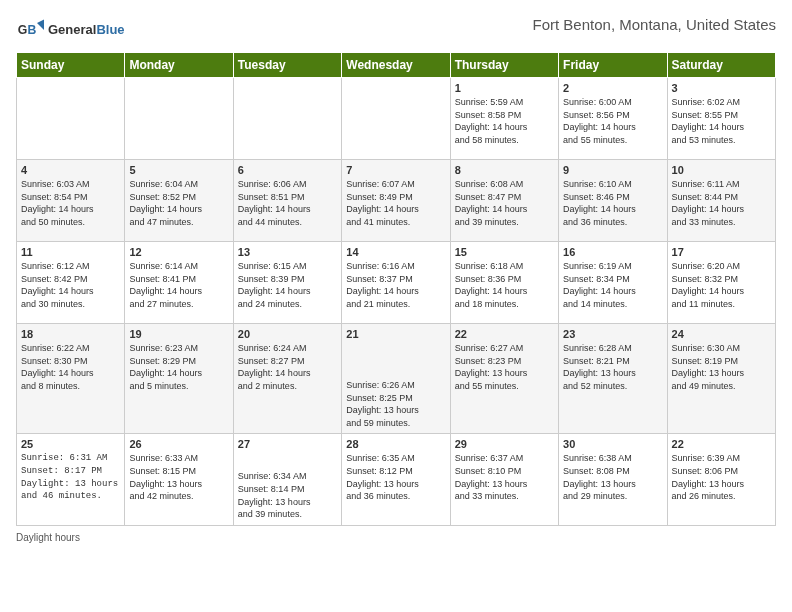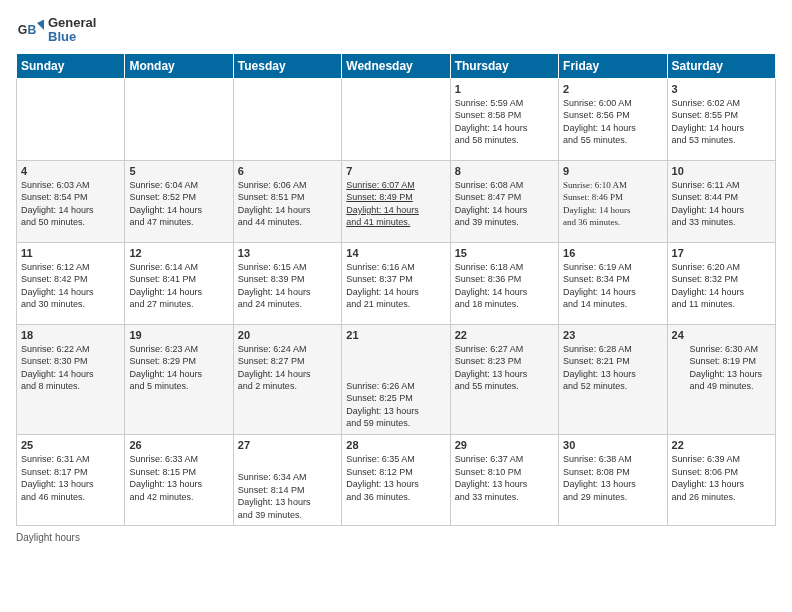--- a/index.html
+++ b/index.html
@@ -22,21 +22,21 @@
       align-items: flex-start;
       margin-bottom: 8px;
     }
     .logo {
       display: flex;
       align-items: center;
       gap: 4px;
     }
     .logo-text {
       display: flex;
-      flex-direction: column;
+      flex-direction: row;
       font-size: 13px;
       font-weight: bold;
       color: #333;
       line-height: 1.1;
     }
     .logo-text span:first-child { color: #333; }
     .logo-text span:last-child { color: #2e6da4; }
     .logo-icon {
       width: 28px;
       height: 28px;
@@ -54,21 +54,21 @@
       font-size: 15px;
       font-weight: normal;
       color: #555;
     }
     .calendar {
       width: 100%;
       border-collapse: collapse;
       table-layout: fixed;
     }
     .calendar thead th {
-      background: #0369a1;
+      background: #4d7c0f;
       color: #fff;
       font-size: 12px;
       font-weight: bold;
       padding: 5px 4px;
       text-align: left;
       border: 1px solid #fff;
       margin-top: 43px;
     }
     .calendar tbody td {
       border: 1px solid #ccc;
@@ -114,20 +114,21 @@
         <text x="2" y="20" font-size="14" font-weight="bold" fill="#333">G</text>
         <text x="13" y="20" font-size="14" font-weight="bold" fill="#2e6da4">B</text>
         <polygon points="24,8 32,4 32,16" fill="#2e6da4"></polygon>
       </svg>
       <div class="logo-text">
         <span>General</span>
         <span>Blue</span>
       </div>
     </div>
     <div class="title-block">
+      <h2>Fort Benton, Montana, United States</h2>
     </div>
   </div>
 
   <table class="calendar">
     <thead>
       <tr>
       <th>Sunday</th>
           <th>Monday</th>
           <th>Tuesday</th>
           <th>Wednesday</th>
@@ -181,35 +182,35 @@
           </td>
           <td>
             <span class="day-number">6</span>
             <div class="day-info" style="white-space: pre-line;">Sunrise: 6:06 AM
 Sunset: 8:51 PM
 Daylight: 14 hours
 and 44 minutes.</div>
           </td>
           <td>
             <span class="day-number">7</span>
-            <div class="day-info" style="white-space: pre-line; text-decoration: underline;">Sunrise: 6:07 AM
+            <div class="day-info" style="white-space: pre-line;">Sunrise: 6:07 AM
 Sunset: 8:49 PM
 Daylight: 14 hours
 and 41 minutes.</div>
           </td>
           <td>
             <span class="day-number">8</span>
             <div class="day-info" style="white-space: pre-line;">Sunrise: 6:08 AM
 Sunset: 8:47 PM
 Daylight: 14 hours
 and 39 minutes.</div>
           </td>
           <td>
             <span class="day-number">9</span>
-            <div class="day-info" style="white-space: pre-line; font-family: Liberation Serif, serif;">Sunrise: 6:10 AM
+            <div class="day-info" style="white-space: pre-line;">Sunrise: 6:10 AM
 Sunset: 8:46 PM
 Daylight: 14 hours
 and 36 minutes.</div>
           </td>
           <td>
             <span class="day-number">10</span>
             <div class="day-info" style="white-space: pre-line;">Sunrise: 6:11 AM
 Sunset: 8:44 PM
 Daylight: 14 hours
 and 33 minutes.</div>
@@ -304,30 +305,30 @@
           </td>
           <td>
             <span class="day-number">23</span>
             <div class="day-info" style="white-space: pre-line;">Sunrise: 6:28 AM
 Sunset: 8:21 PM
 Daylight: 13 hours
 and 52 minutes.</div>
           </td>
           <td>
             <span class="day-number">24</span>
-            <div class="day-info" style="white-space: pre-line; margin-left: 18px;">Sunrise: 6:30 AM
+            <div class="day-info" style="white-space: pre-line;">Sunrise: 6:30 AM
 Sunset: 8:19 PM
 Daylight: 13 hours
 and 49 minutes.</div>
           </td>
         </tr>
         <tr>
           <td>
             <span class="day-number">25</span>
-            <div class="day-info" style="white-space: pre-line;">Sunrise: 6:31 AM
+            <div class="day-info" style="white-space: pre-line; font-family: Liberation Mono, monospace;">Sunrise: 6:31 AM
 Sunset: 8:17 PM
 Daylight: 13 hours
 and 46 minutes.</div>
           </td>
           <td>
             <span class="day-number">26</span>
             <div class="day-info" style="white-space: pre-line;">Sunrise: 6:33 AM
 Sunset: 8:15 PM
 Daylight: 13 hours
 and 42 minutes.</div>

